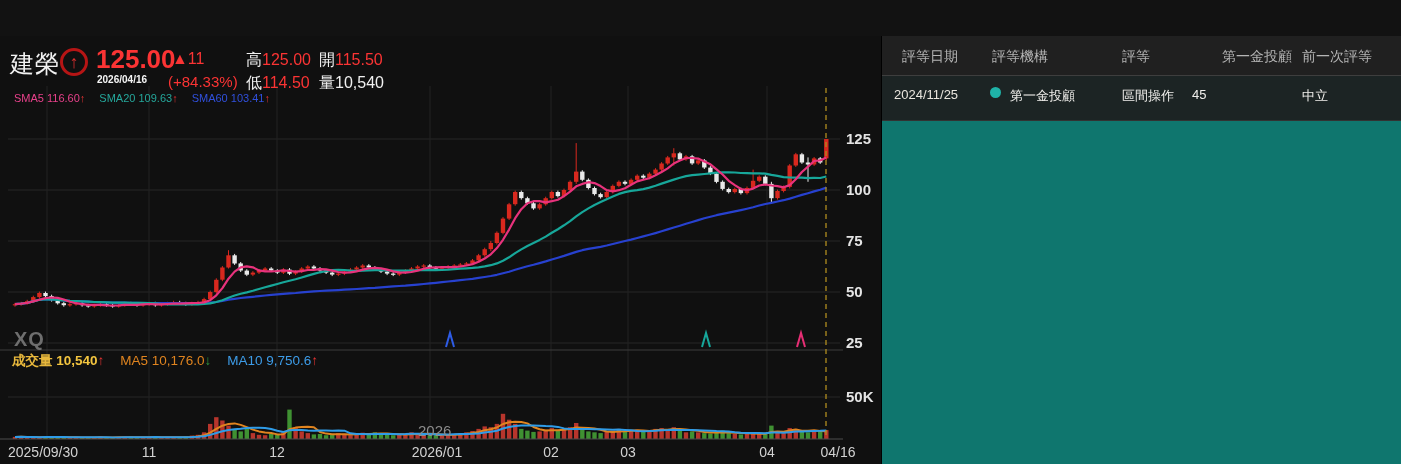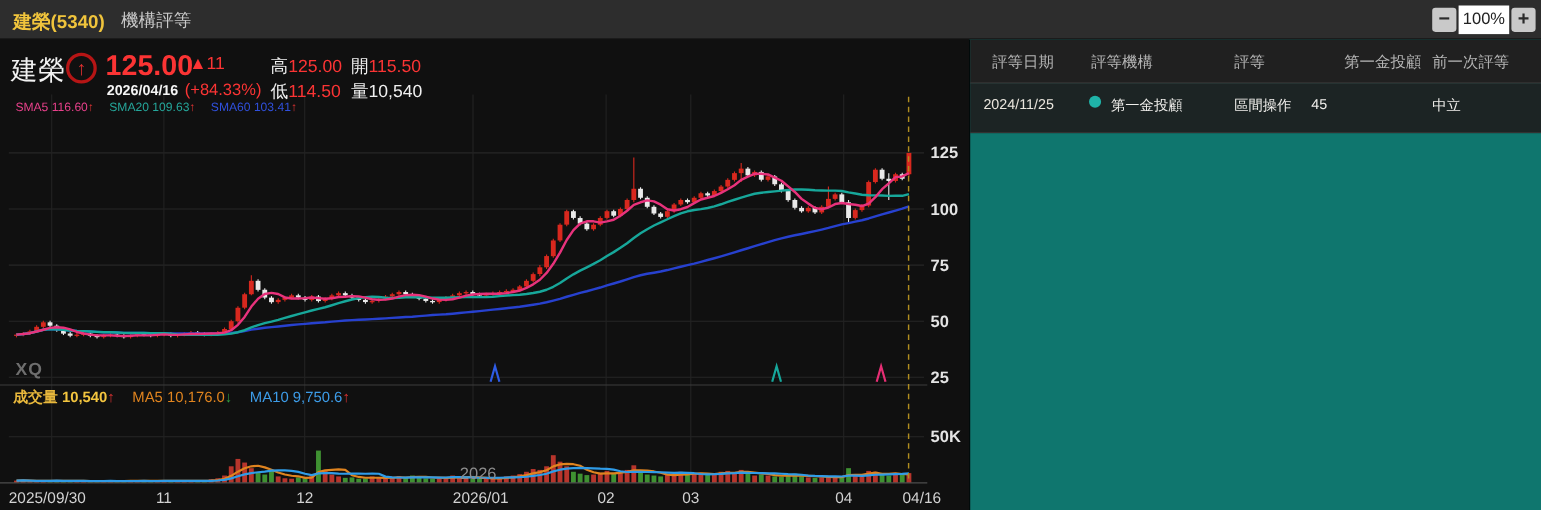--- a/index.html
+++ b/index.html
@@ -23,21 +23,21 @@
   
   #chart-pane { position:absolute; left:0; top:36px; width:881px; height:428px; background:#101010; }
   #chart-svg { position:absolute; left:0; top:0; }
 
   .ov { position:absolute; white-space:nowrap; }
   #stock-name { left:10px; top:12px; font-size:24px; color:#f2f2f2; letter-spacing:1px; }
   #limit-icon { left:60px; top:12px; width:28px; height:28px; border:3px solid #b61515;
                 border-radius:50%; color:#e03030; font-size:18px; font-weight:bold;
                 text-align:center; line-height:23px; }
   #last-price { left:96px; top:8px; font-size:26px; font-weight:bold; color:#fb3434; }
-  #quote-date { left:97px; top:38px; font-size:13px; font-weight:bold; color:#f5f5f5; }
+  #quote-date { left:97px; top:38px; font-size:10px; font-weight:bold; color:#f5f5f5; }
   #price-change { left:172px; top:14px; font-size:16px; color:#fb3434; }
   #price-change-pct { left:168px; top:37px; font-size:15px; color:#fb3434; }
   .q-label { color:#f0f0f0; font-size:16px; }
   .q-red   { color:#fb3434; font-size:16px; }
   .q-white { color:#f0f0f0; font-size:16px; }
   #q-high { left:246px; top:14px; } #q-open { left:319px; top:14px; }
   #q-low  { left:246px; top:37px; } #q-vol  { left:319px; top:37px; }
 
   #sma-legend { left:14px; top:56px; font-size:11px; }
   #sma-legend .s5  { color:#e8418b; }
@@ -46,21 +46,21 @@
   .arr-up { color:#e23333; font-weight:bold; }
   .arr-dn { color:#2f9e3f; font-weight:bold; }
   #sma-legend span.gap { display:inline-block; width:14px; }
 
   #vol-legend { left:12px; top:316px; font-size:13.5px; font-weight:bold; }
   #vol-legend .vlab { color:#e8b83c; } #vol-legend .vval { color:#f3c53f; }
   #vol-legend .m5   { color:#e0841f; font-weight:normal; }
   #vol-legend .m10  { color:#3d9ce8; font-weight:normal; }
   #vol-legend span.gap { display:inline-block; width:16px; }
 
-  #wm-xq   { left:14px; top:292px; font-size:16px; font-weight:bold; color:#6e6e6e; letter-spacing:1px; }
+  #wm-xq   { left:14px; top:292px; font-size:20px; font-weight:bold; color:#6e6e6e; letter-spacing:1px; }
   #wm-year { left:418px; top:386px; font-size:15px; color:#8c8c8c; }
 
   #x-axis-labels { position:absolute; left:0; top:408px; width:881px; height:20px; }
   #x-axis-labels span { position:absolute; font-size:14px; color:#d2d2d2; }
 
   
   #table-pane { position:absolute; left:881px; top:36px; width:592px; height:428px;
                 background:#0f766e; border-left:1px solid #000; }
   #table-header { position:absolute; left:0; top:0; width:520px; height:40px; background:#202020;
                   border-bottom:1px solid #3e3e3e; }
@@ -76,27 +76,20 @@
   #rating-row .c-target { left:310px; width:96px; }
   #rating-row .c-prev { left:420px; }
   #org-dot { position:absolute; left:108px; top:18px; width:11px; height:11px;
              border-radius:50%; background:#1fb3a8; }
 </style>
 </head>
 <body>
 
 <div id="app">
 
-  <div id="topbar">
-    <span class="title">建榮(5340)</span>
-    <span class="subtitle">機構評等</span>
-    <div id="zoom-minus" class="zoombtn">−</div>
-    <div id="zoom-value">100%</div>
-    <div id="zoom-plus" class="zoombtn">+</div>
-  </div>
 
   <div id="chart-pane">
     <svg id="chart-svg" width="881" height="428">
         <line x1="8" y1="307.0" x2="840" y2="307.0" stroke="#262626" stroke-width="1"></line>
         <text x="846" y="312.0" fill="#e4e4e4" font-size="15" font-weight="bold" font-family="Liberation Sans, sans-serif">25</text>
         <line x1="8" y1="256.0" x2="840" y2="256.0" stroke="#262626" stroke-width="1"></line>
         <text x="846" y="261.0" fill="#e4e4e4" font-size="15" font-weight="bold" font-family="Liberation Sans, sans-serif">50</text>
         <line x1="8" y1="205.0" x2="840" y2="205.0" stroke="#262626" stroke-width="1"></line>
         <text x="846" y="210.0" fill="#e4e4e4" font-size="15" font-weight="bold" font-family="Liberation Sans, sans-serif">75</text>
         <line x1="8" y1="154.0" x2="840" y2="154.0" stroke="#262626" stroke-width="1"></line>

